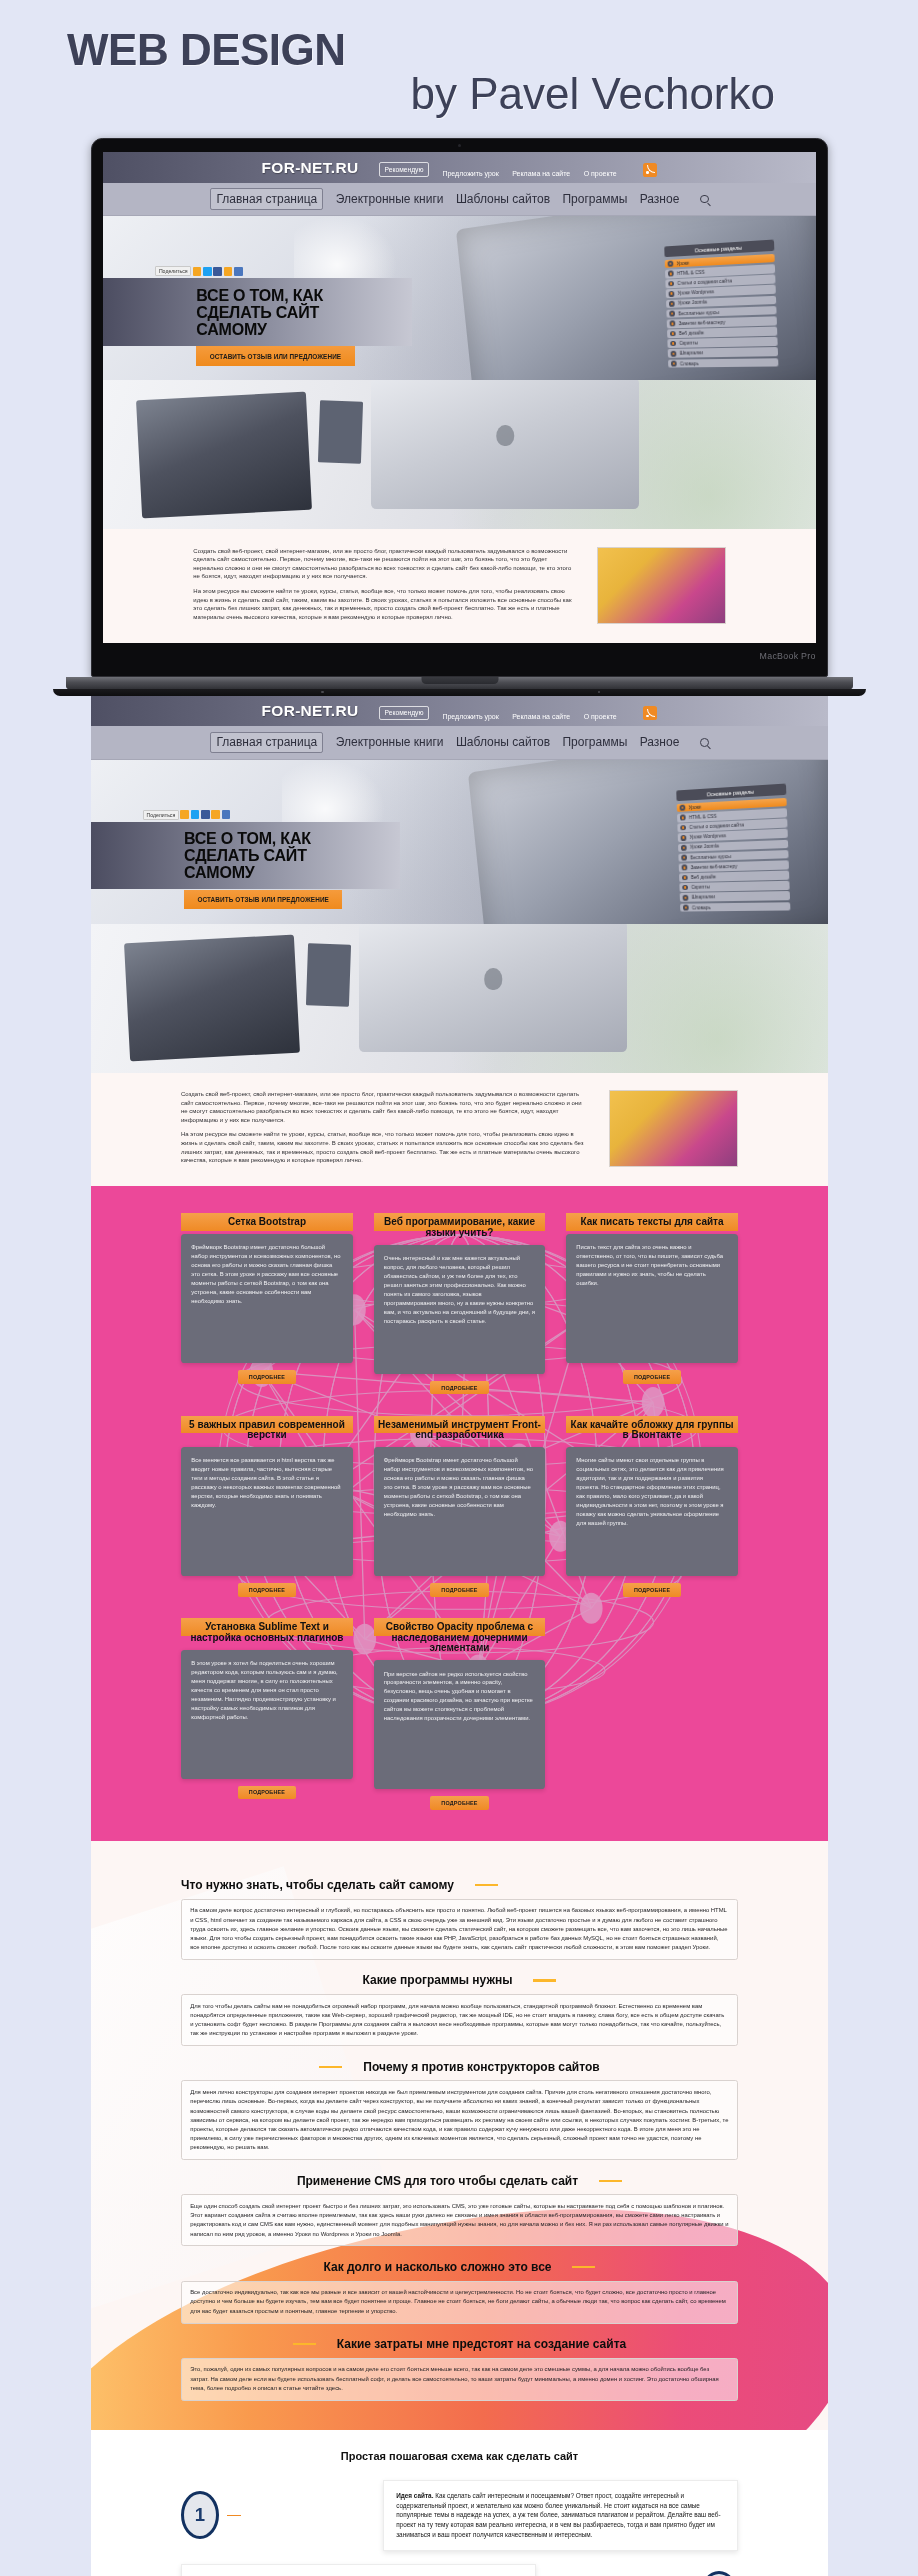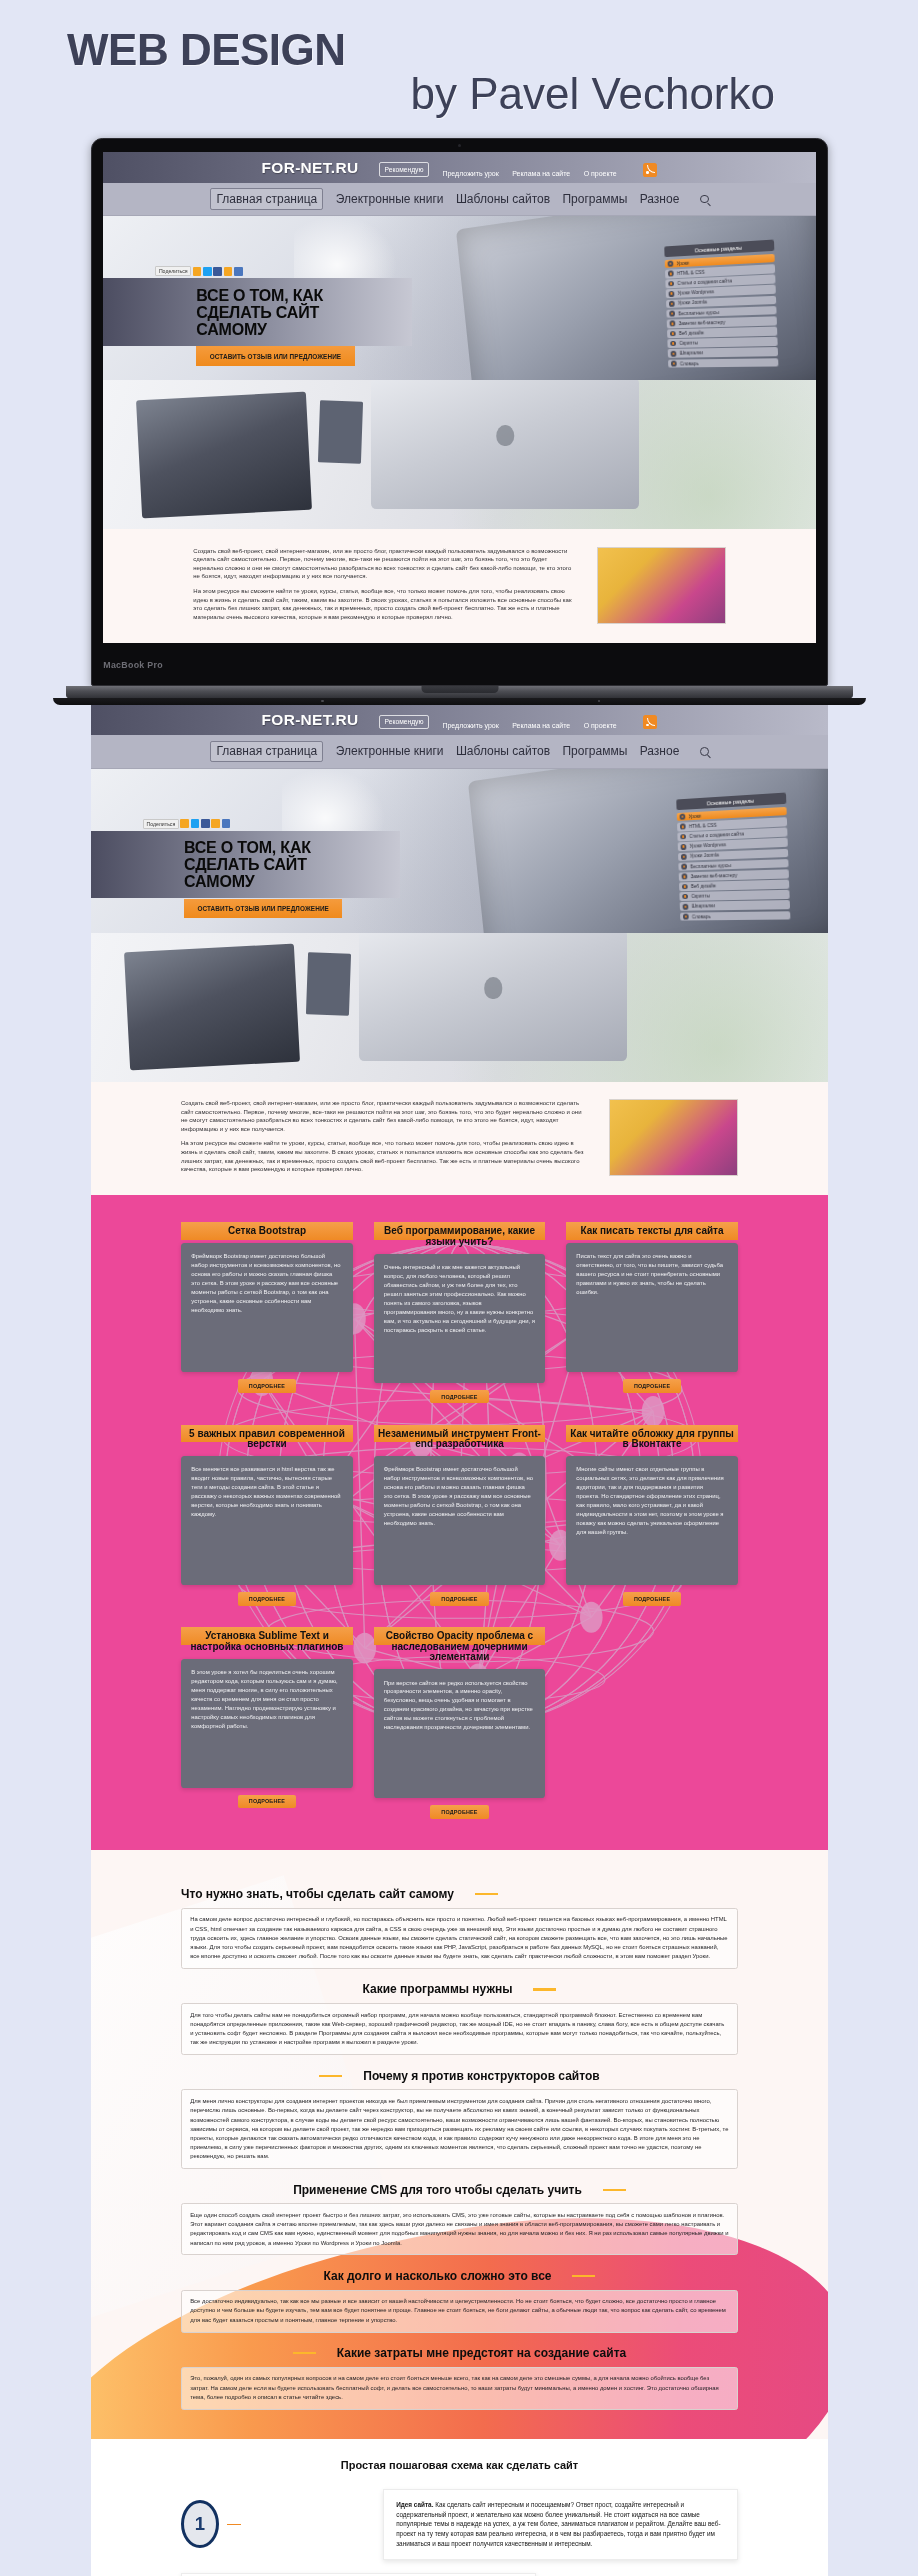--- a/index.html
+++ b/index.html
@@ -47,22 +47,22 @@
     border-radius: 11.3px 11.3px 2.1px 2.1px;
     padding: 13.4px 11.3px 15.5px 11.3px;
     box-shadow: 0 2.1px 9.3px rgba(0,0,0,0.35);
   }
   .mb-camera {
     width: 3.1px; height: 3.1px; border-radius: 50%;
     background: #25252a; margin: -8.2px auto 5.2px auto;
   }
   .mb-screen { overflow: hidden; background:#fff; }
   .mb-label {
-    text-align:left; color:#6d6d74; font-size: 8.8px;
-    letter-spacing: 0.3px; margin-top: 17px; font-weight: 700;
+    text-align:right; color:#6d6d74; font-size: 8.8px;
+    letter-spacing: 0.3px; margin-top: 8px; font-weight: 400;
   }
   .mb-base {
     height: 11.3px;
     background: linear-gradient(180deg,#6f7076 0%, #4c4d53 45%, #313237 100%);
     border-radius: 0 0 3.1px 3.1px;
     position: relative;
     margin: 0 -25px;
   }
   .mb-notch {
     position:absolute; left:50%; transform:translateX(-50%); top:0;
@@ -684,21 +684,21 @@
         <div class="card-more">ПОДРОБНЕЕ</div>
       </div>
       <div class="card">
         <div class="card-ttl-bar"></div>
         <div class="card-ttl">Незаменимый инструмент Front-end разработчика</div>
         <div class="card-body">Фреймворк Bootstrap имеет достаточно большой набор инструментов и всевозможных компонентов, но основа его работы и можно сказать главная фишка это сетка. В этом уроке я расскажу вам все основные моменты работы с сеткой Bootstrap, о том как она устроена, какие основные особенности вам необходимо знать.</div>
         <div class="card-more">ПОДРОБНЕЕ</div>
       </div>
       <div class="card">
         <div class="card-ttl-bar"></div>
-        <div class="card-ttl">Как читайте обложку для группы в Вконтакте</div>
+        <div class="card-ttl">Как качайте обложку для группы в Вконтакте</div>
         <div class="card-body">Многие сайты имеют свои отдельные группы в социальных сетях, это делается как для привлечения аудитории, так и для поддержания и развития проекта. Но стандартное оформление этих страниц, как правило, мало кого устраивает, да и какой индивидуальности в этом нет, поэтому в этом уроке я покажу как можно сделать уникальное оформление для вашей группы.</div>
         <div class="card-more">ПОДРОБНЕЕ</div>
       </div>
       <div class="card">
         <div class="card-ttl-bar"></div>
         <div class="card-ttl">Установка Sublime Text и настройка основных плагинов</div>
         <div class="card-body">В этом уроке я хотел бы поделиться очень хорошим редактором кода, которым пользуюсь сам и я думаю, меня поддержат многие, в силу его положительных качеств со временем для меня он стал просто незаменим. Наглядно продемонстрирую установку и настройку самых необходимых плагинов для комфортной работы.</div>
         <div class="card-more">ПОДРОБНЕЕ</div>
       </div>
       <div class="card">
@@ -727,21 +727,21 @@
         </div>
         <div class="artbox">Для того чтобы делать сайты вам не понадобиться огромный набор программ, для начала можно вообще пользоваться, стандартной программой блокнот. Естественно со временем вам понадобятся определенные приложения, такие как Web-сервер, хороший графический редактор, так же мощный IDE, но не стоит впадать в панику, слава богу, все есть в общем доступе скачать и установить софт будет несложно. В разделе Программы для создания сайта я выложил весе необходимые программы, которые вам могут только понадобиться, так что качайте, пользуйтесь, так же инструкции по установке и настройке программ я выложил в разделе уроки.</div>
         <div class="h2row center">
           <span class="h2dash"></span>
           <h2>Почему я против конструкторов сайтов</h2>
 
         </div>
         <div class="artbox">Для меня лично конструкторы для создания интернет проектов никогда не был приемлемым инструментом для создания сайта. Причин для столь негативного отношения достаточно много, перечислю лишь основные. Во-первых, когда вы делаете сайт через конструктор, вы не получаете абсолютно ни каких знаний, а конечный результат зависит только от функциональных возможностей самого конструктора, в случае коды вы делаете свой ресурс самостоятельно, ваши возможности ограничиваются лишь вашей фантазией. Во-вторых, вы становитесь полностью зависимы от сервиса, на котором вы делаете свой проект, так же нередко вам приходиться размещать их рекламу на своем сайте или ссылки, в некоторых случаях покупать хостинг. В-третьих, те проекты, которые делаются так сказать автоматически редко отличаются качеством кода, и как правило содержат кучу ненужного или даже некорректного кода. В итоге для меня это не приемлемо, в силу уже перечисленных факторов и множества других, одним из ключевых моментов является, что сделать серьезный, сложный проект вам точно не удастся, поэтому не рекомендую, но решать вам.</div>
         <div class="h2row center">
 
-          <h2>Применение CMS для того чтобы сделать учить</h2>
+          <h2>Применение CMS для того чтобы сделать сайт</h2>
           <span class="h2dash"></span>
         </div>
         <div class="artbox">Еще один способ создать свой интернет проект быстро и без лишних затрат, это использовать CMS, это уже готовые сайты, которые вы настраиваете под себя с помощью шаблонов и плагинов. Этот вариант создания сайта я считаю вполне приемлемым, так как здесь ваши руки далеко не связаны и имея знания в области веб-программирования, вы сможете сами легко настраивать и редактировать код и сам CMS как вам нужно, единственный момент для подобных манипуляций нужны знания, но для начала можно и без них. Я ни раз использовал самые популярные движки и написал по ним ряд уроков, а именно Уроки по Wordpress и Уроки по Joomla.</div>
         <div class="h2row center">
 
           <h2>Как долго и насколько сложно это все</h2>
           <span class="h2dash"></span>
         </div>
         <div class="artbox">Все достаточно индивидуально, так как все мы разные и все зависит от вашей настойчивости и целеустремленности. Но не стоит бояться, что будет сложно, все достаточно просто и главное доступно и чем больше вы будете изучать, тем вам все будет понятнее и проще. Главное не стоит бояться, не боги делают сайты, а обычные люди так, что вопрос как сделать сайт, со временем для вас будет казаться простым и понятным, главное терпение и упорство.</div>
         <div class="h2row center">

